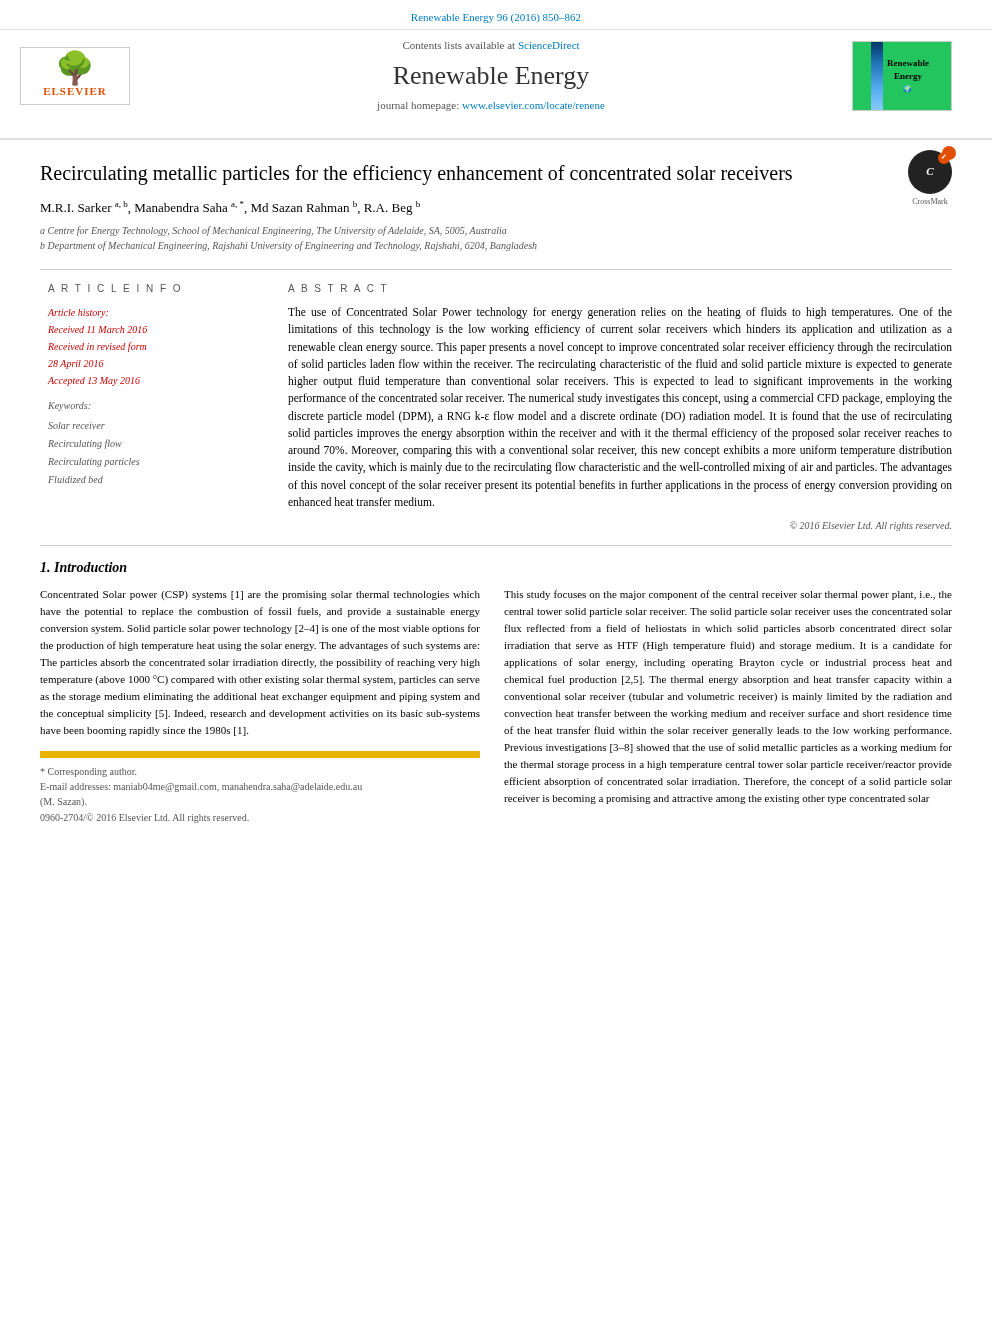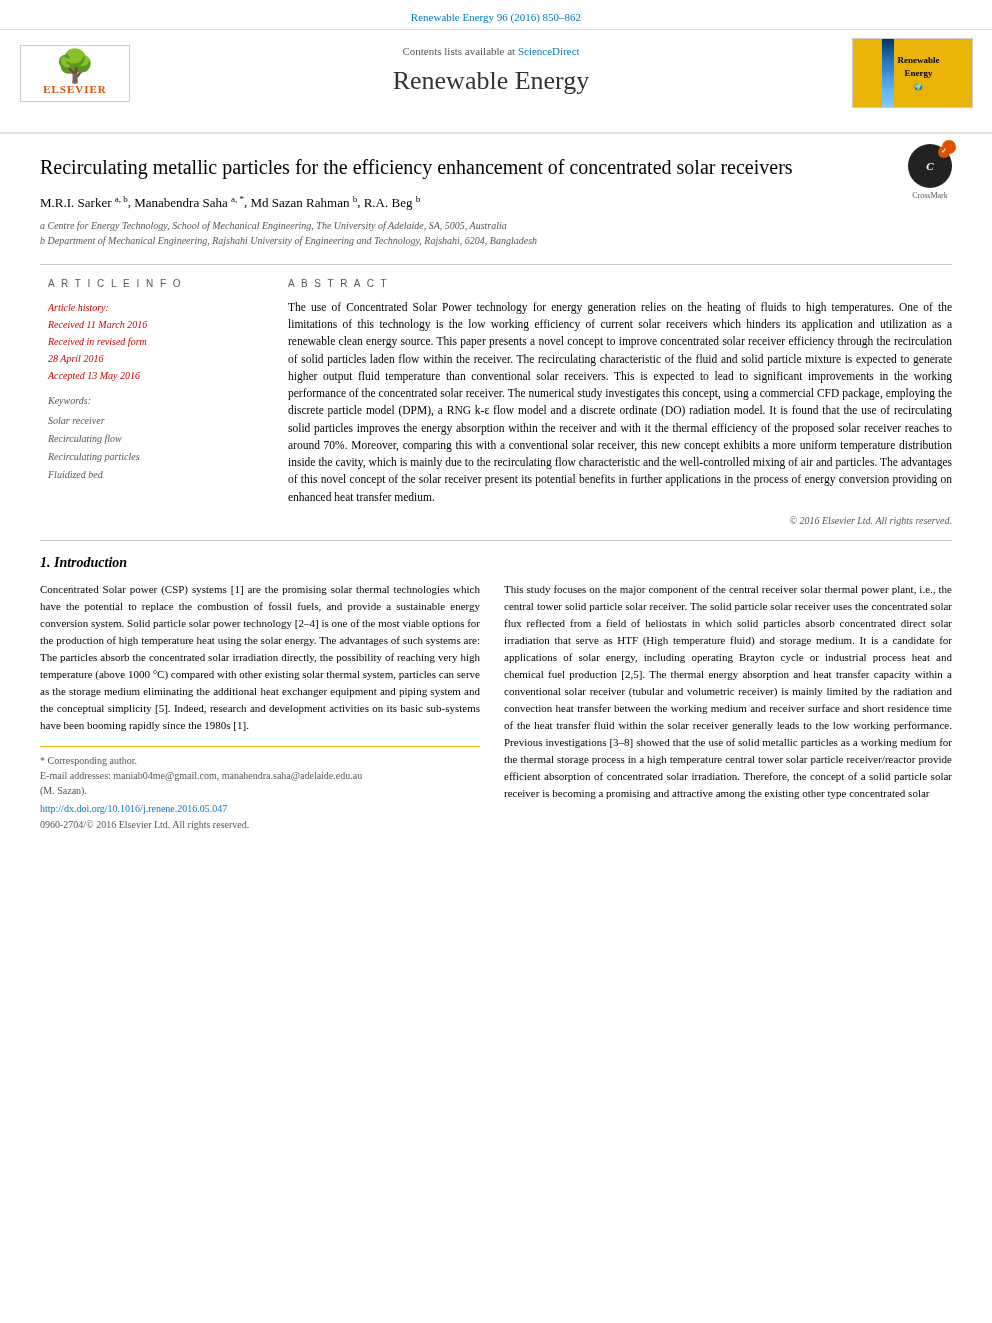--- a/index.html
+++ b/index.html
@@ -266,21 +266,21 @@
 
     .body-text {
       font-size: 11px;
       color: #000;
       text-align: justify;
       line-height: 1.55;
       margin-bottom: 8px;
     }
 
     .footnote-area {
-      border-top: 1px solid #eab308;
+      border-top: 7px solid #eab308;
       margin-top: 12px;
       padding-top: 6px;
       font-size: 10px;
       color: #555;
     }
 
     .footnote-text {
       font-size: 10px;
       color: #555;
       line-height: 1.5;
@@ -292,23 +292,23 @@
       margin-top: 4px;
     }
 
     .bottom-bar {
       font-size: 10px;
       color: #555;
       margin-top: 2px;
     }
 
     .re-logo-img {
-      width: 121px;
+      width: 100px;
       height: 70px;
-      background: #eab308;
+      background: #22c55e;
       border: 1px solid #ccc;
       display: flex;
       flex-direction: column;
       align-items: center;
       justify-content: center;
       overflow: hidden;
     }
 
     .re-inner {
       display: flex;
@@ -351,20 +351,24 @@
           <div class="elsevier-brand">ELSEVIER</div>
         </div>
       </div>
 
       <div class="header-center">
         <div class="science-direct-link">
           <span>Contents lists available at</span>
           <a>ScienceDirect</a>
         </div>
         <div class="journal-title">Renewable Energy</div>
+        <div class="journal-homepage">
+          <span>journal homepage:</span>
+          <a>www.elsevier.com/locate/renene</a>
+        </div>
       </div>
 
       <div class="header-logo-right">
         <div class="re-logo-img">
           <div class="re-inner">
             <div class="re-left-stripe"></div>
             <div class="re-content">
               <div class="re-title">Renewable<br>Energy</div>
               <div style="font-size:7px;color:#555;margin-top:3px;">🌍</div>
             </div>
@@ -445,21 +449,20 @@
             Concentrated Solar power (CSP) systems [1] are the promising solar thermal technologies which have the potential to replace the combustion of fossil fuels, and provide a sustainable energy conversion system. Solid particle solar power technology [2–4] is one of the most viable options for the production of high temperature heat using the solar energy. The advantages of such systems are: The particles absorb the concentrated solar irradiation directly, the possibility of reaching very high temperature (above 1000 °C) compared with other existing solar thermal system, particles can serve as the storage medium eliminating the additional heat exchanger equipment and piping system and the conceptual simplicity [5]. Indeed, research and development activities on its basic sub-systems have been booming rapidly since the 1980s [1].
           </p>
 
           <div class="footnote-area">
             <div class="footnote-text">* Corresponding author.</div>
             <div class="footnote-text">
               <span>E-mail addresses: maniab04me@gmail.com, manahendra.saha@adelaide.edu.au</span>
             </div>
             <div class="footnote-text">(M. Sazan).</div>
           </div>
-          <div class="doi-text">http://dx.doi.org/10.1016/j.renene.2016.05.047</div>
           <div class="bottom-bar">0960-2704/© 2016 Elsevier Ltd. All rights reserved.</div>
         </div>
 
         <div class="body-right">
           <p class="body-text">
             This study focuses on the major component of the central receiver solar thermal power plant, i.e., the central tower solid particle solar receiver. The solid particle solar receiver uses the concentrated solar flux reflected from a field of heliostats in which solid particles absorb concentrated direct solar irradiation that serve as HTF (High temperature fluid) and storage medium. It is a candidate for applications of solar energy, including operating Brayton cycle or industrial process heat and chemical fuel production [2,5]. The thermal energy absorption and heat transfer capacity within a conventional solar receiver (tubular and volumetric receiver) is mainly limited by the radiation and convection heat transfer between the working medium and receiver surface and short residence time of the heat transfer fluid within the solar receiver generally leads to the low working performance. Previous investigations [3–8] showed that the use of solid metallic particles as a working medium for the thermal storage process in a high temperature central tower solar particle receiver/reactor provide efficient absorption of concentrated solar irradiation. Therefore, the concept of a solid particle solar receiver is becoming a promising and attractive among the existing other type concentrated solar
           </p>
         </div>
       </div>
     </div>

